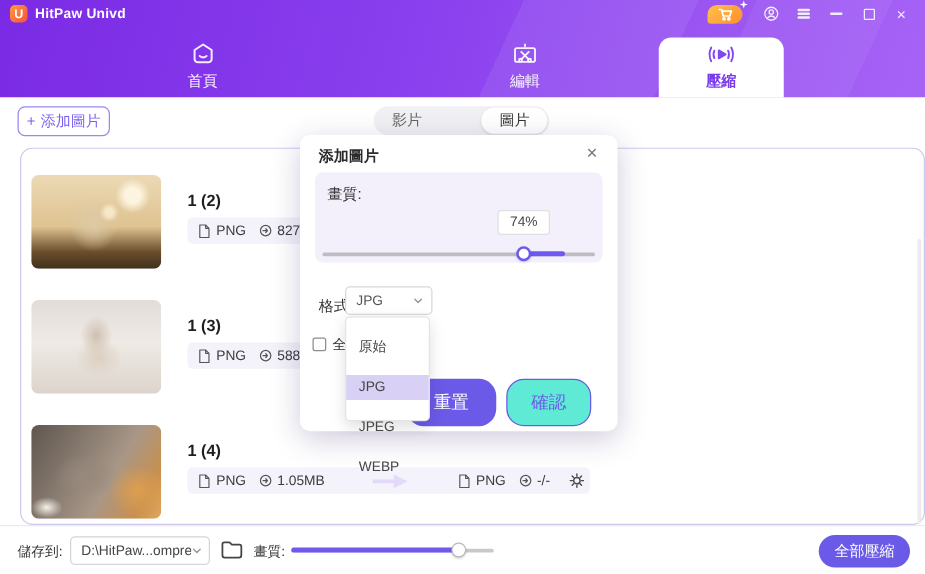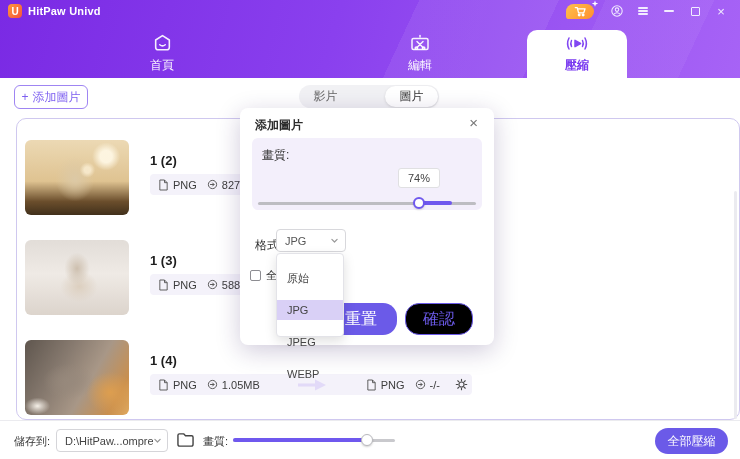--- a/index.html
+++ b/index.html
@@ -98,24 +98,24 @@
   .fmt-select { position:absolute; left:36px; top:121px; width:70px; height:23px; border:1px solid #d8d8dc; border-radius:4px;
     background:#fff; font-size:11px; color:#555; display:flex; align-items:center; padding:0 6px 0 8px; cursor:pointer; }
   .fmt-select .sel-val { flex:1; }
   .chk-row { position:absolute; left:10px; top:160px; display:flex; align-items:center; gap:5px; }
   .chk-box { width:11px; height:11px; border:1px solid #8d8d92; border-radius:2px; background:#fff; cursor:pointer; }
   .chk-label { font-size:11px; color:#333; white-space:nowrap; }
   .dropdown { position:absolute; left:36px; top:145px; width:68px; height:84px; background:#fff; border:1px solid #e3e3e8;
     border-radius:4px; box-shadow:0 4px 12px rgba(0,0,0,.13); z-index:12; padding-top:2px; }
   .dd-item { height:20px; line-height:20px; padding-left:10px; font-size:11px; color:#444; cursor:pointer;margin-top:12px; }
   .dd-item.selected { background:#d9d0f6; }
-  .dlg-btn { position:absolute; top:195px; height:32px; border-radius:14px; font-size:16px; display:flex;
+  .dlg-btn { position:absolute; top:195px; height:38px; border-radius:14px; font-size:14px; display:flex;
     align-items:center; justify-content:center; cursor:pointer; }
   .btn-reset { left:85px; width:72px; background:#6b5ae8; color:#fff; z-index:11; }
-  .btn-confirm { left:165px; width:68px; background:#000000; border:1.3px solid #6b5ae8; color:#6b5ae8; }
+  .btn-confirm { left:165px; width:68px; background:#5eead4; border:1.3px solid #6b5ae8; color:#6b5ae8; }
 
   
   .bottombar { position:absolute; left:0; top:420px; width:740px; height:34px; background:#fff; border-top:1px solid #ebebef; z-index:6; }
   .save-label { position:absolute; left:14px; top:13px; font-size:11px; color:#333; }
   .save-select { position:absolute; left:56px; top:8px; width:112px; height:23px; border:1px solid #d5d5d9; border-radius:4px;
     background:#fff; font-size:11px; color:#444; display:flex; align-items:center; padding:0 5px 0 8px; cursor:pointer; }
   .save-select .sel-val { flex:1; white-space:nowrap; overflow:hidden; }
   .folder-btn { position:absolute; left:176px; top:10px; cursor:pointer; }
   .bq-label { position:absolute; left:203px; top:13px; font-size:11px; color:#333; }
   .b-slider { position:absolute; left:233px; top:12px; width:162px; height:14px; cursor:pointer; }

